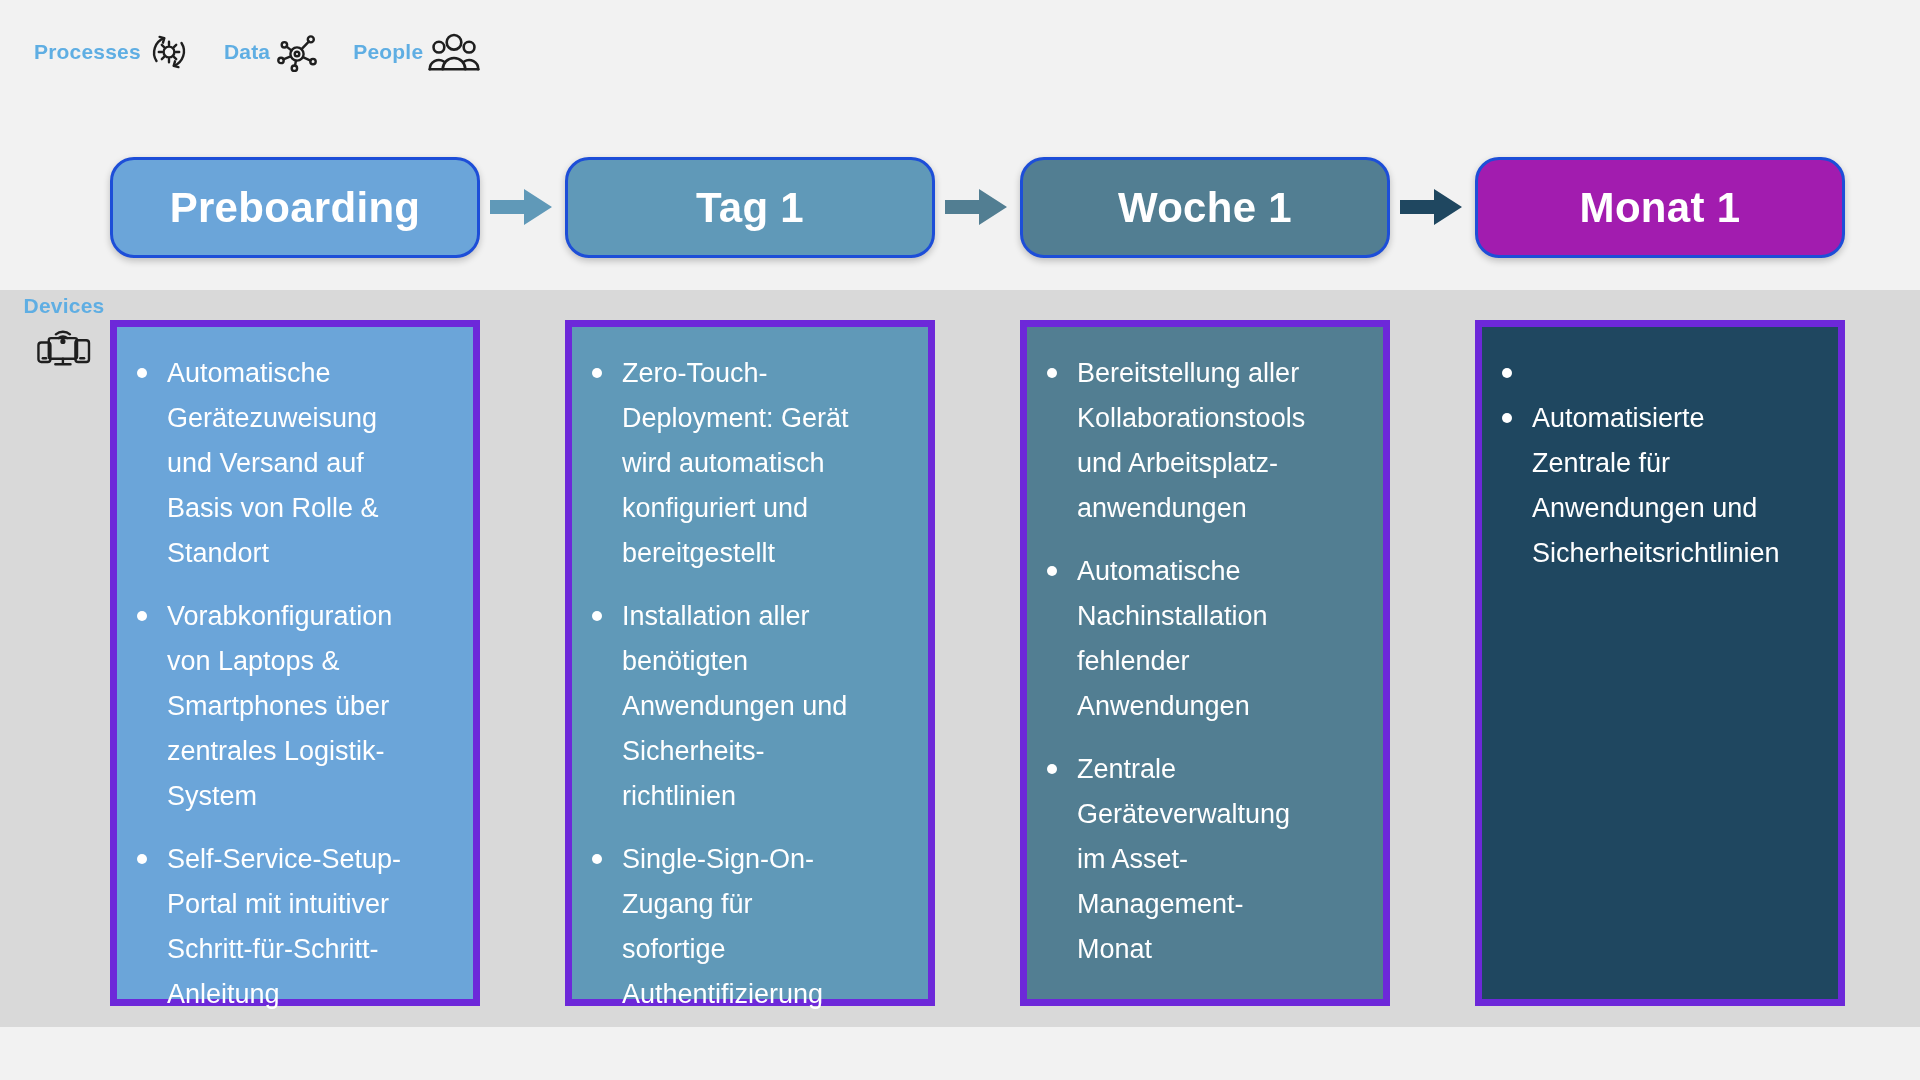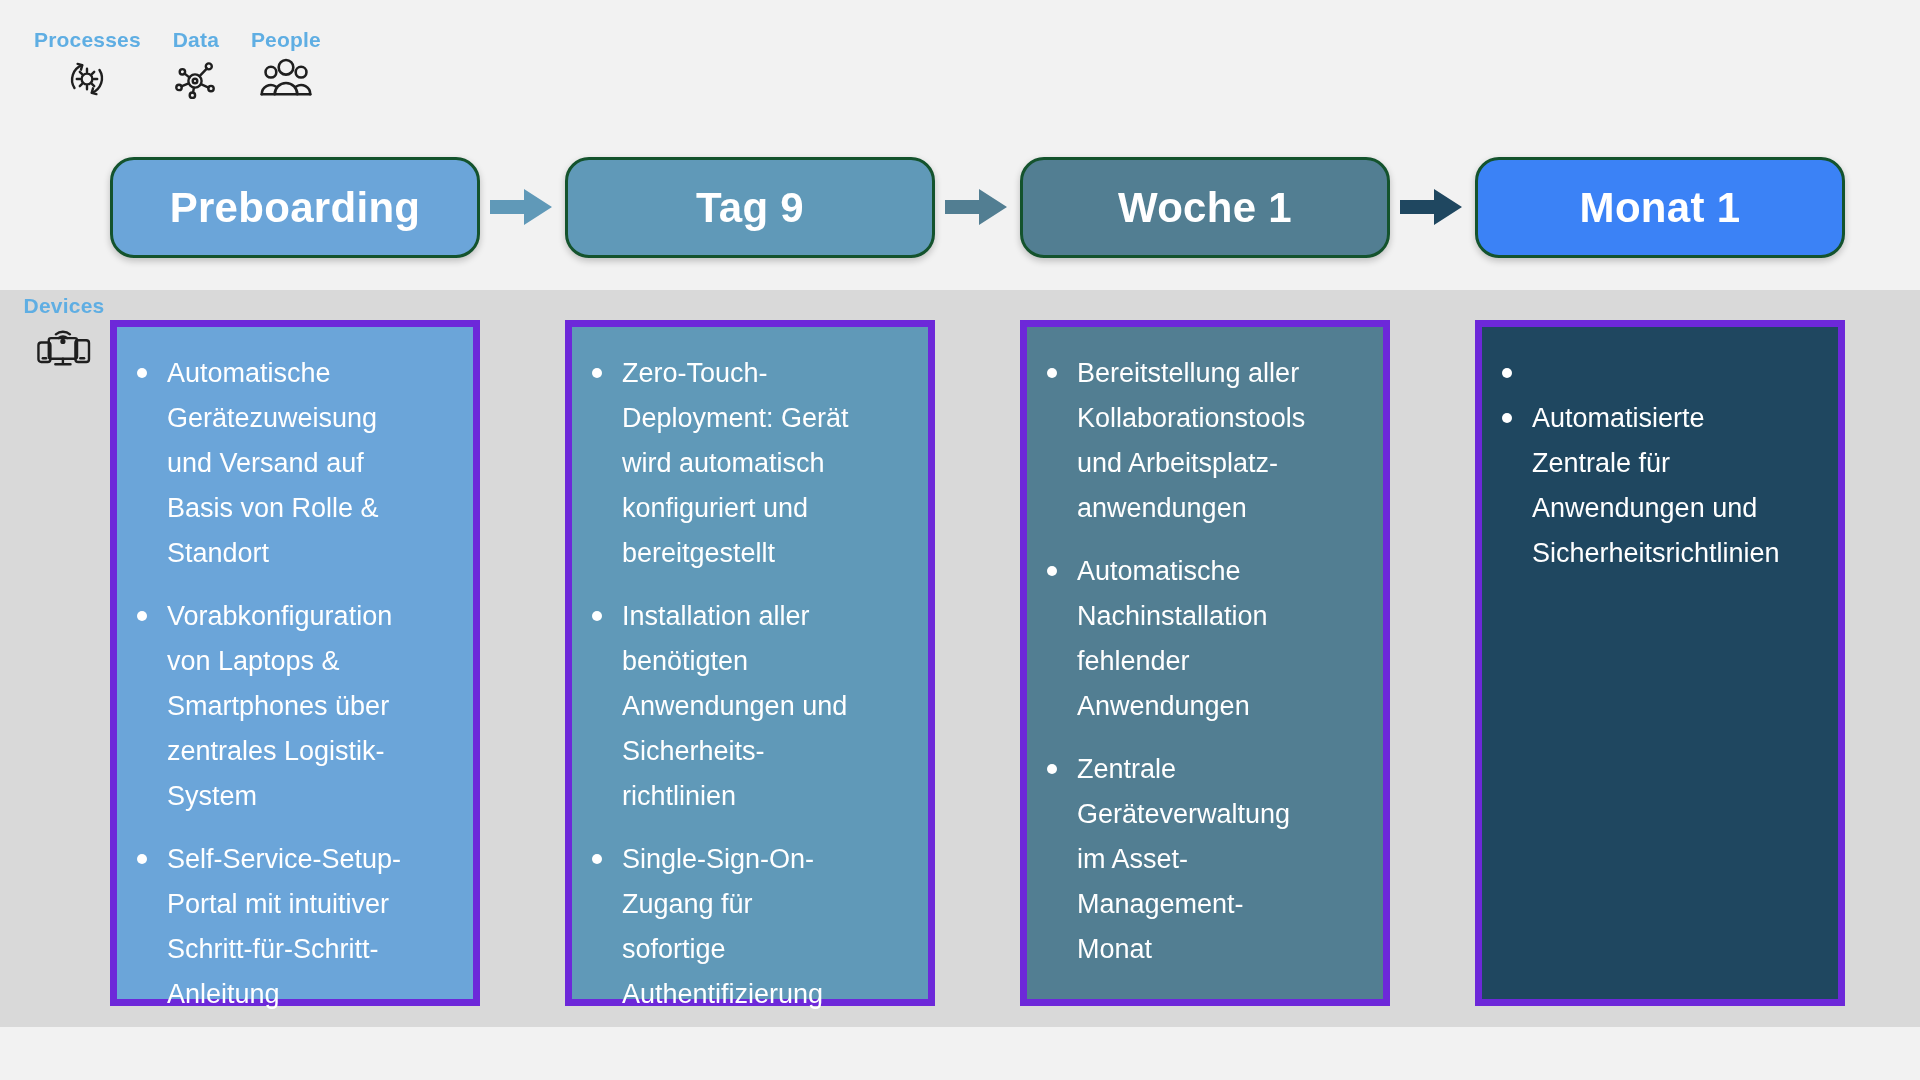--- a/index.html
+++ b/index.html
@@ -7,26 +7,26 @@
     --icon-ink:#1F1F1F; --bullet-text:#FFFFFF;
   }
   html,body{margin:0;padding:0;}
   body{background:var(--page-bg);font-family:"Liberation Sans",sans-serif;}
   #stage{position:relative;width:1920px;height:1080px;overflow:hidden;background:var(--page-bg);}
 
   .band{position:absolute;left:0;top:290px;width:1920px;height:737px;background:var(--band-bg);}
 
   
   .legend{position:absolute;left:34px;top:28px;display:flex;gap:30px;}
-  .legend-item{display:flex;flex-direction:column;align-items:center;gap:3px;}
+  .legend-item{display:flex;flex-direction:row;align-items:center;gap:3px;}
   .legend-label{font-size:21px;font-weight:700;letter-spacing:.2px;color:var(--label-blue);}
   .ic{stroke:var(--icon-ink);fill:none;stroke-width:2.4;stroke-linecap:round;stroke-linejoin:round;}
 
   
-  .hdr{position:absolute;top:157px;width:370px;height:101px;border:3px solid #14532d;border-radius:24px;
+  .hdr{position:absolute;top:157px;width:370px;height:101px;border:3px solid #1d4ed8;border-radius:24px;
        box-sizing:border-box;display:flex;align-items:center;justify-content:center;
        box-shadow:0 3px 7px rgba(0,0,0,.22);}
   .hdr-title{color:#fff;font-size:42px;font-weight:700;letter-spacing:.3px;}
 
   .arr{position:absolute;top:186px;width:64px;height:42px;}
 
   
   .devrow{position:absolute;left:14px;top:294px;width:100px;display:flex;flex-direction:column;align-items:center;gap:6px;}
   .devrow .legend-label{font-size:21px;text-align:center;}
 
@@ -85,26 +85,26 @@
         <path d="M35.5 28.8a8.5 8.5 0 0 1 13 7.2"></path>
         <path d="M3.5 36h45"></path>
       </svg>
     </div>
   </div>
 
   <div class="hdr" style="left: 110px; background: rgb(107, 165, 217);">
     <span class="hdr-title">Preboarding</span>
   </div>
   <div class="hdr" style="left: 565px; background: rgb(96, 153, 184);">
-    <span class="hdr-title">Tag 9</span>
+    <span class="hdr-title">Tag 1</span>
   </div>
   <div class="hdr" style="left: 1020px; background: rgb(82, 126, 146); justify-content: center;">
     <span class="hdr-title">Woche 1</span>
   </div>
-  <div class="hdr" style="left: 1475px; background: #3b82f6;">
+  <div class="hdr" style="left: 1475px; background: #a21caf;">
     <span class="hdr-title">Monat 1</span>
   </div>
 
   <svg class="arr" style="left:490px" viewBox="0 0 64 42">
     <polygon points="0,14 34,14 34,3 62,21 34,39 34,28 0,28" fill="#6099B8"></polygon>
   </svg>
   <svg class="arr" style="left:945px" viewBox="0 0 64 42">
     <polygon points="0,14 34,14 34,3 62,21 34,39 34,28 0,28" fill="#527E92"></polygon>
   </svg>
   <svg class="arr" style="left:1400px" viewBox="0 0 64 42">

